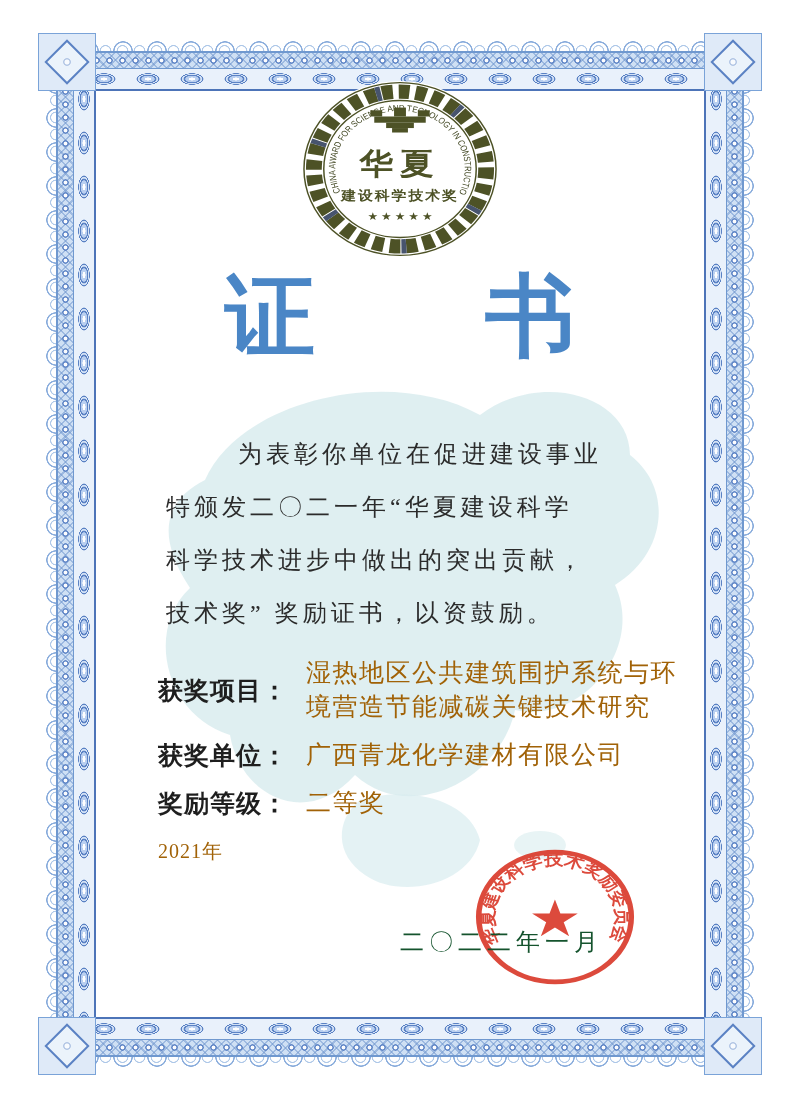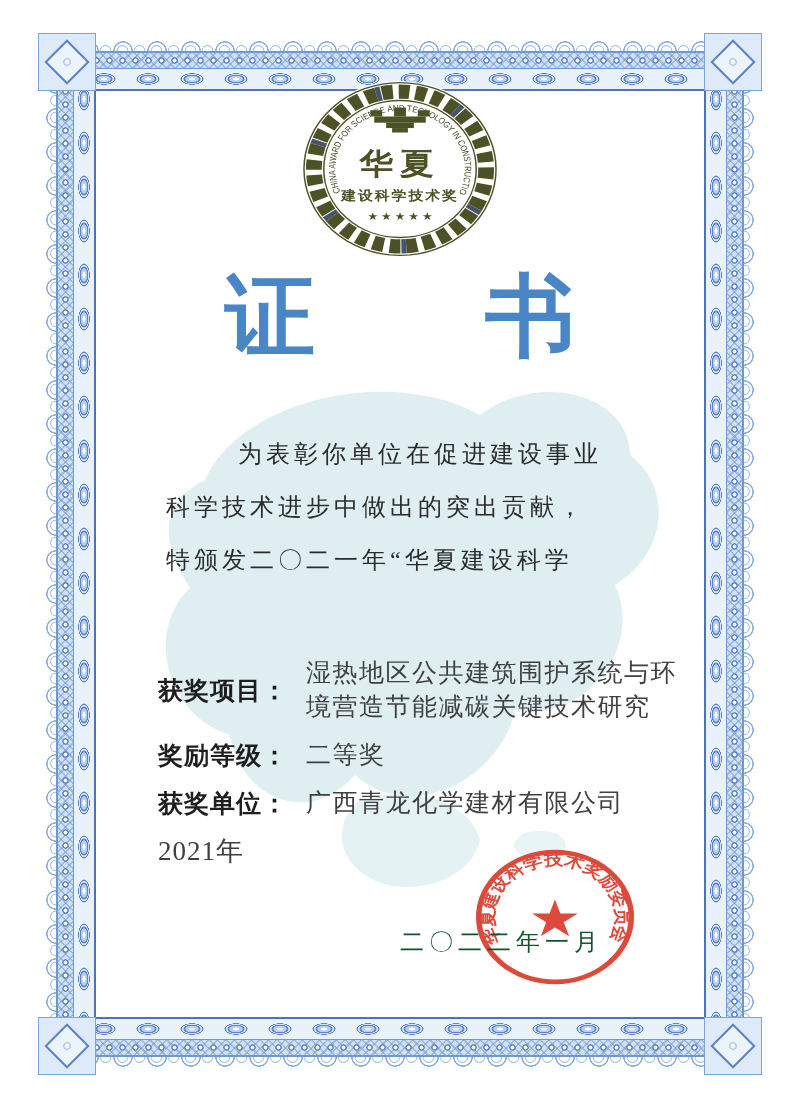--- a/index.html
+++ b/index.html
@@ -81,22 +81,22 @@
   .intro { position:absolute; left:130px; top:428px; width:548px; z-index:10;
     font-size:24px; line-height:53px; letter-spacing:4px; color:#2b2b2b;margin-left:36px; }
   .intro .indent { padding-left:72px; }
 
   
   .fields { position:absolute; left:158px; top:656px; width:545px; z-index:10; }
   .field-row { display:flex; align-items:center; margin-bottom:14px;
     line-height:34px; }
   .field-label { flex:0 0 148px; font-family:"Liberation Sans", sans-serif;
     font-weight:bold; font-size:25px; color:#1e1e1e; letter-spacing:1px; }
-  .field-value { width:385px; font-size:25px; color:#404040; letter-spacing:1.5px; }
-  .field-row.num .field-value { font-size:27px; letter-spacing:1px; }
+  .field-value { width:385px; font-size:25px; color:#a16207; letter-spacing:1.5px; }
+  .field-row.num .field-value { font-size:20px; letter-spacing:1px; }
 
   
   .seal { position:absolute; left:462px; top:838px; z-index:30; opacity:.92; }
   .date-line { position:absolute; left:400px; top:926px; z-index:40;
     font-size:24px; letter-spacing:5px; color:#14532d; }
 </style>
 </head>
 <body>
 
 <svg class="watermark" width="600" height="600" viewBox="0 0 600 600">
@@ -161,36 +161,37 @@
   <text y="57" font-size="12" text-anchor="middle" fill="#4d5226">★ ★ ★ ★ ★</text>
 </svg>
 
 <div class="title-row">
   <span>证</span>
   <span>书</span>
 </div>
 
 <div class="intro">
   <div class="indent">为表彰你单位在促进建设事业</div>
+  <div>特颁发二〇二一年“华夏建设科学</div>
   <div>科学技术进步中做出的突出贡献，</div>
-  <div>特颁发二〇二一年“华夏建设科学</div>
+  <div>技术奖” 奖励证书，以资鼓励。</div>
 </div>
 
 <div class="fields">
   <div class="field-row">
     <div class="field-label">获奖项目：</div>
     <div class="field-value">湿热地区公共建筑围护系统与环境营造节能减碳关键技术研究</div>
   </div>
   <div class="field-row">
+    <div class="field-label">获奖单位：</div>
+    <div class="field-value">广西青龙化学建材有限公司</div>
+  </div>
+  <div class="field-row">
     <div class="field-label">奖励等级：</div>
     <div class="field-value">二等奖</div>
-  </div>
-  <div class="field-row">
-    <div class="field-label">获奖单位：</div>
-    <div class="field-value">广西青龙化学建材有限公司</div>
   </div>
   <div class="field-row num">
     <div class="field-value">2021年</div>
   </div>
   <div class="field-row num">
   </div>
 </div>
 
 <svg class="seal" width="186" height="158" viewBox="-100 -100 200 200" preserveAspectRatio="none">
   <circle r="82" fill="none" stroke="#da3b2c" stroke-width="6"></circle>

